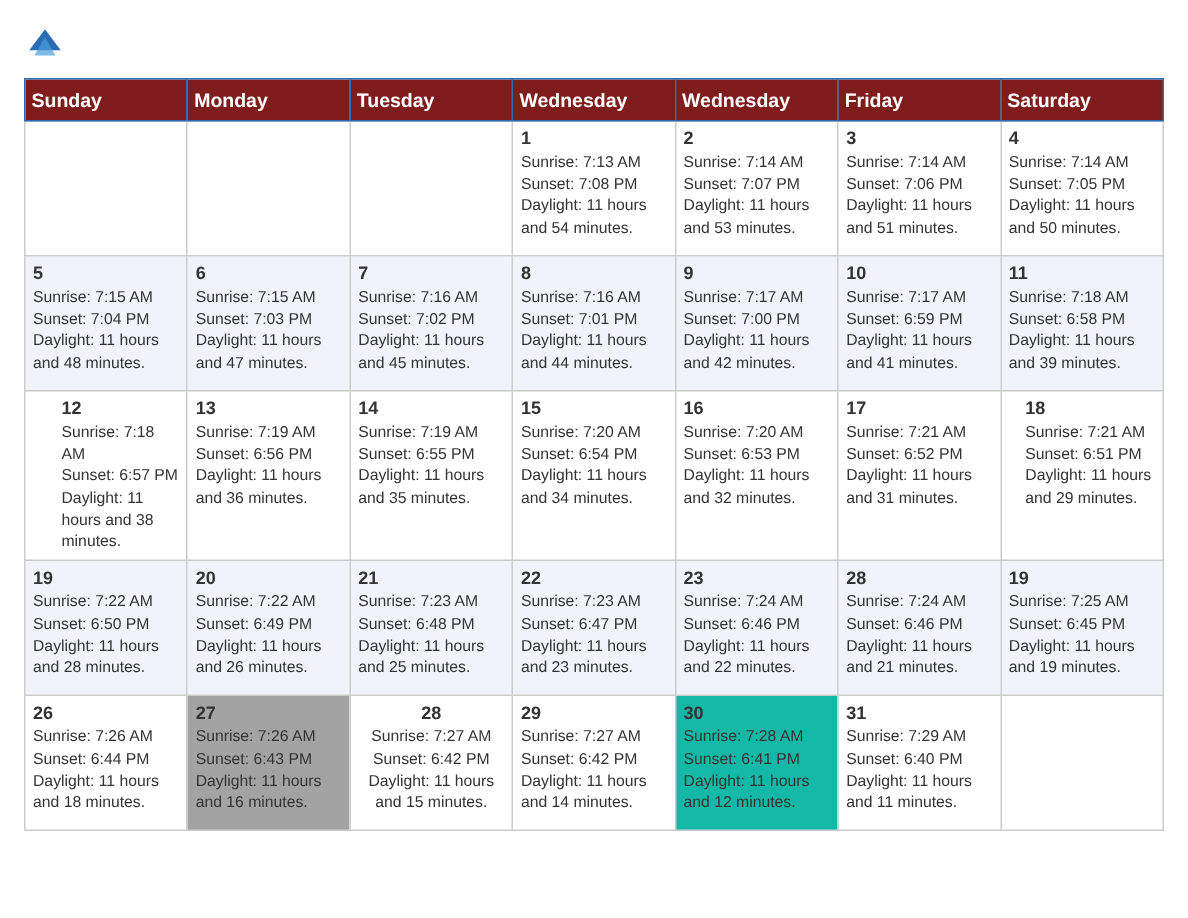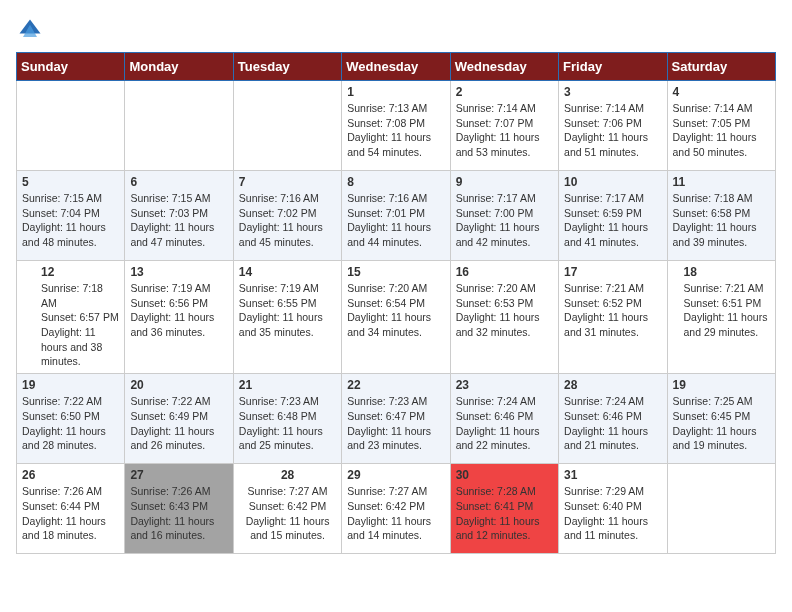--- a/index.html
+++ b/index.html
@@ -242,21 +242,21 @@
           <div class="day-info">Sunrise: 7:26 AM<br>Sunset: 6:43 PM<br>Daylight: 11 hours and 16 minutes.</div>
         </td>
         <td style="background: rgb(255, 255, 255); text-align: center;">
           <span class="day-number">28</span>
           <div class="day-info">Sunrise: 7:27 AM<br>Sunset: 6:42 PM<br>Daylight: 11 hours and 15 minutes.</div>
         </td>
         <td style="background: rgb(255, 255, 255);">
           <span class="day-number">29</span>
           <div class="day-info">Sunrise: 7:27 AM<br>Sunset: 6:42 PM<br>Daylight: 11 hours and 14 minutes.</div>
         </td>
-        <td style="background: #ef4444;">
+        <td style="background: #14b8a6;">
           <span class="day-number">30</span>
           <div class="day-info">Sunrise: 7:28 AM<br>Sunset: 6:41 PM<br>Daylight: 11 hours and 12 minutes.</div>
         </td>
         <td style="background: rgb(255, 255, 255);">
           <span class="day-number">31</span>
           <div class="day-info">Sunrise: 7:29 AM<br>Sunset: 6:40 PM<br>Daylight: 11 hours and 11 minutes.</div>
         </td>
         <td class="empty-cell"></td>
       </tr>
     </tbody>

